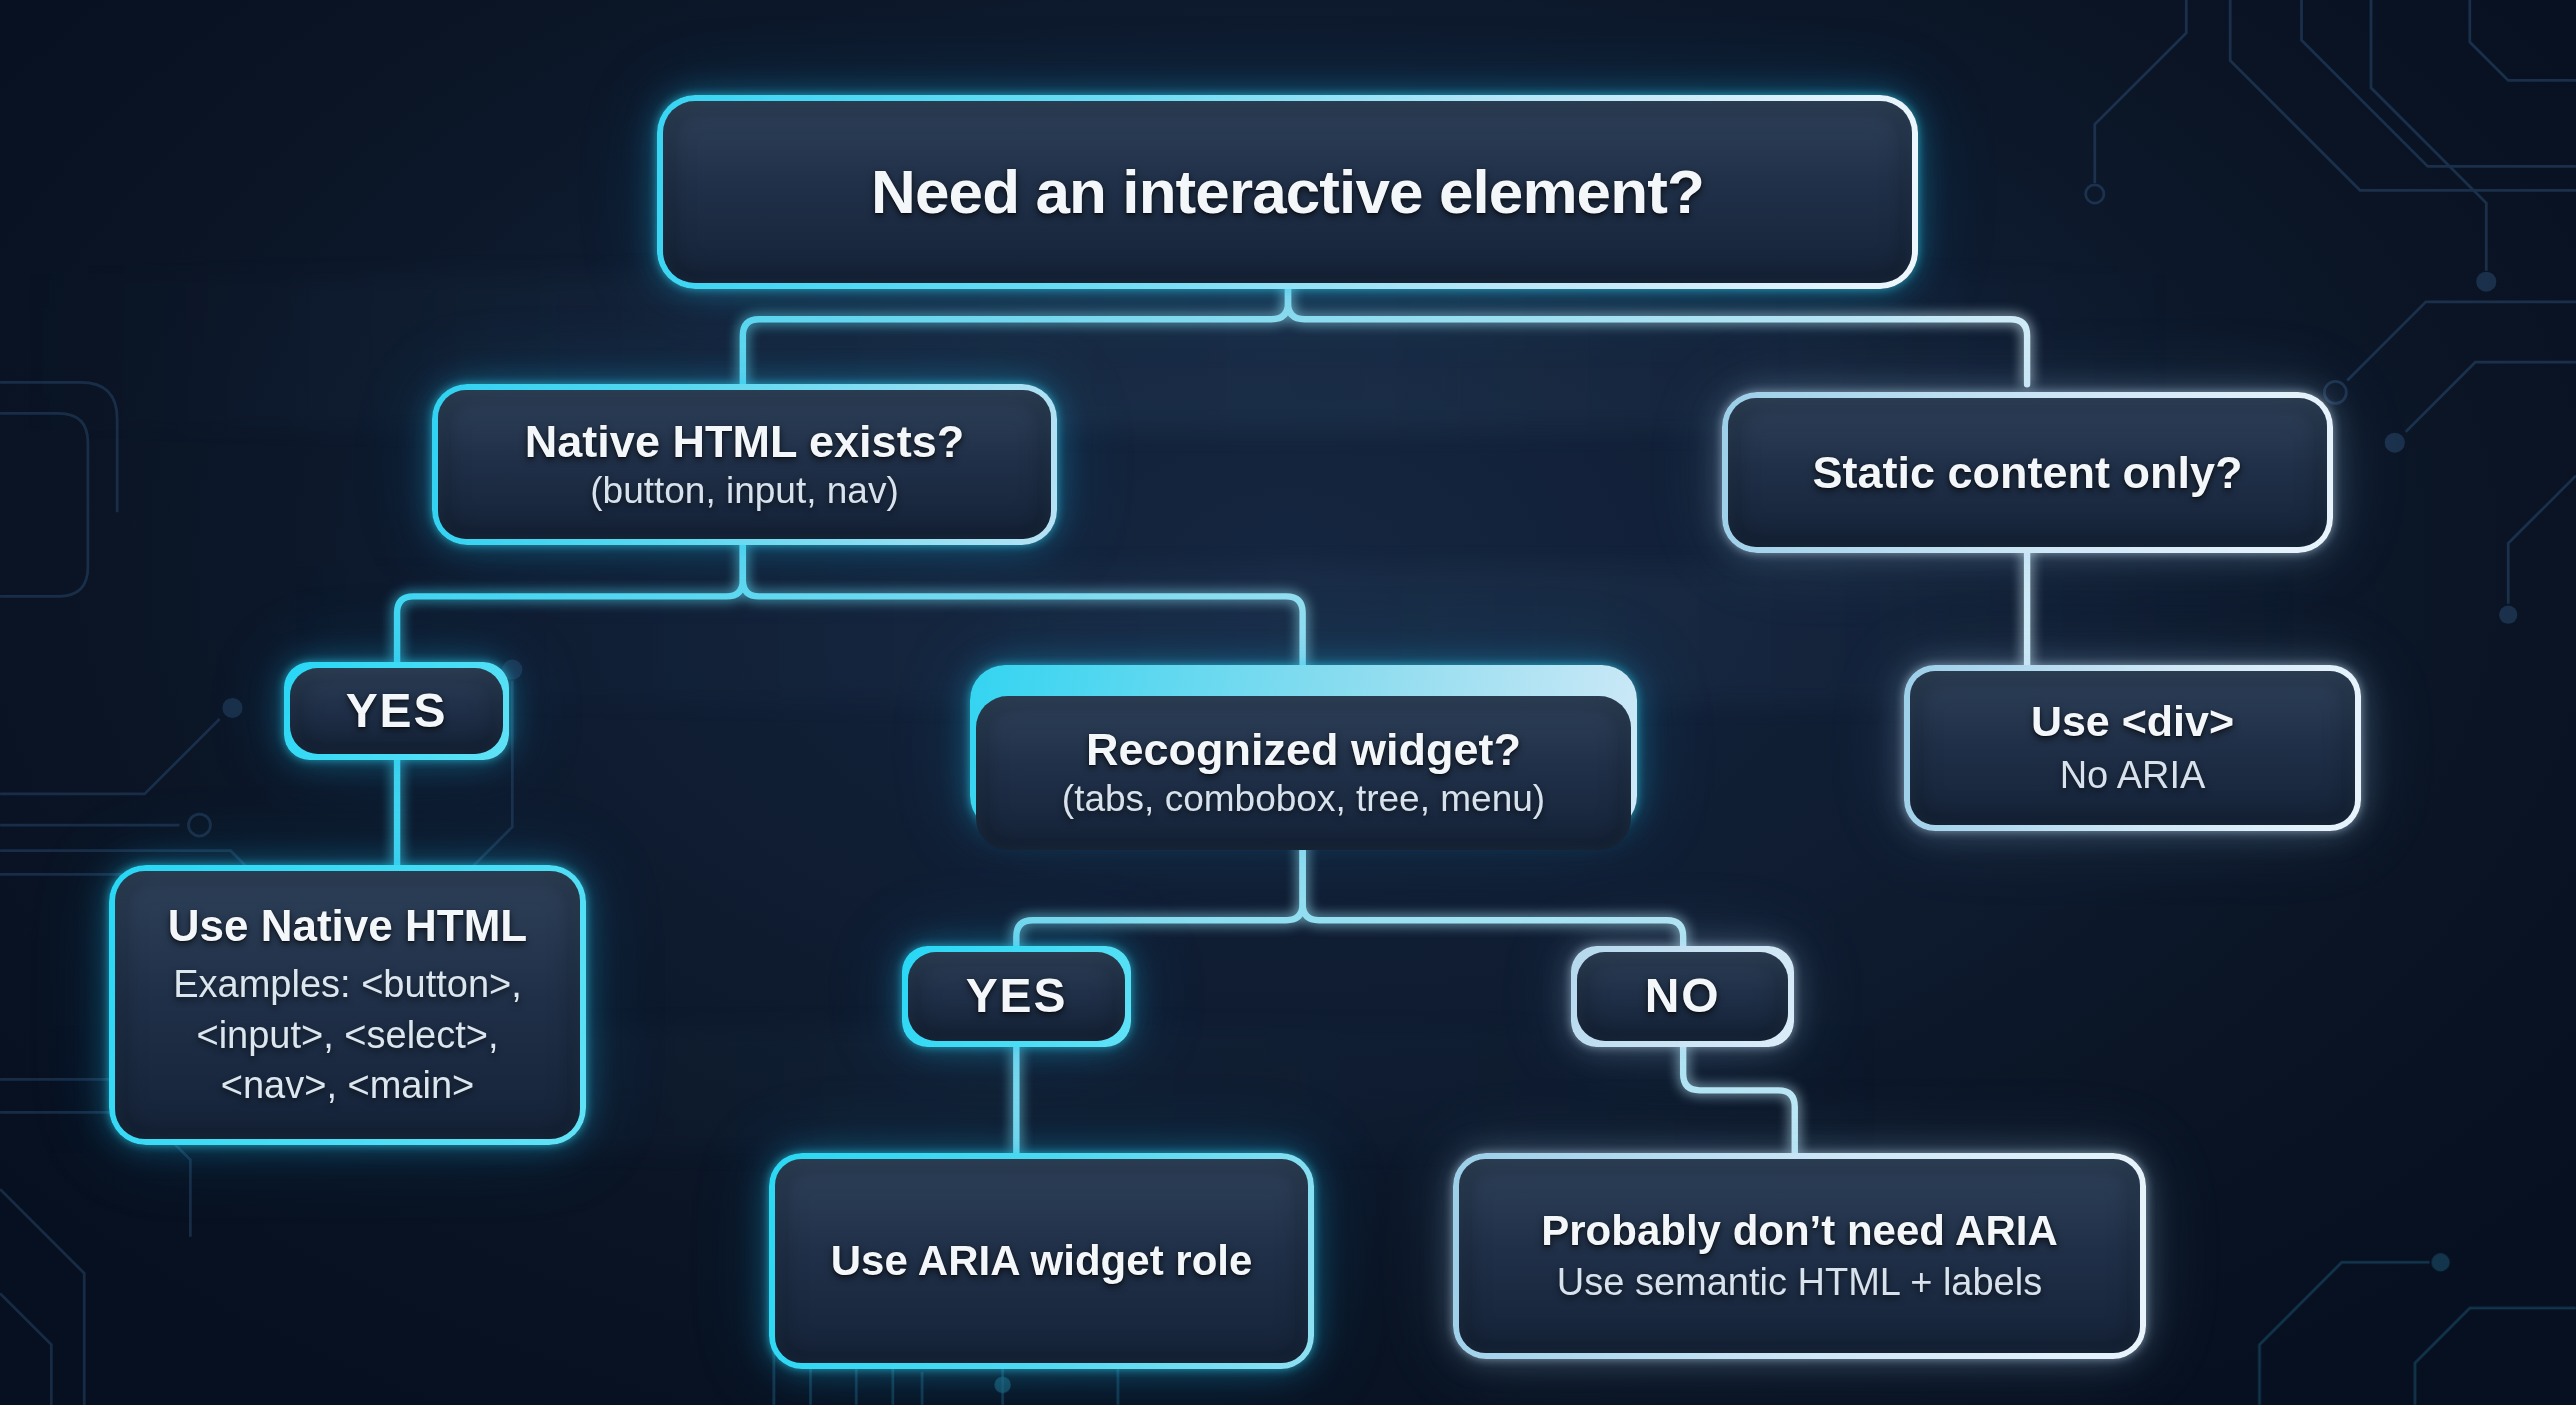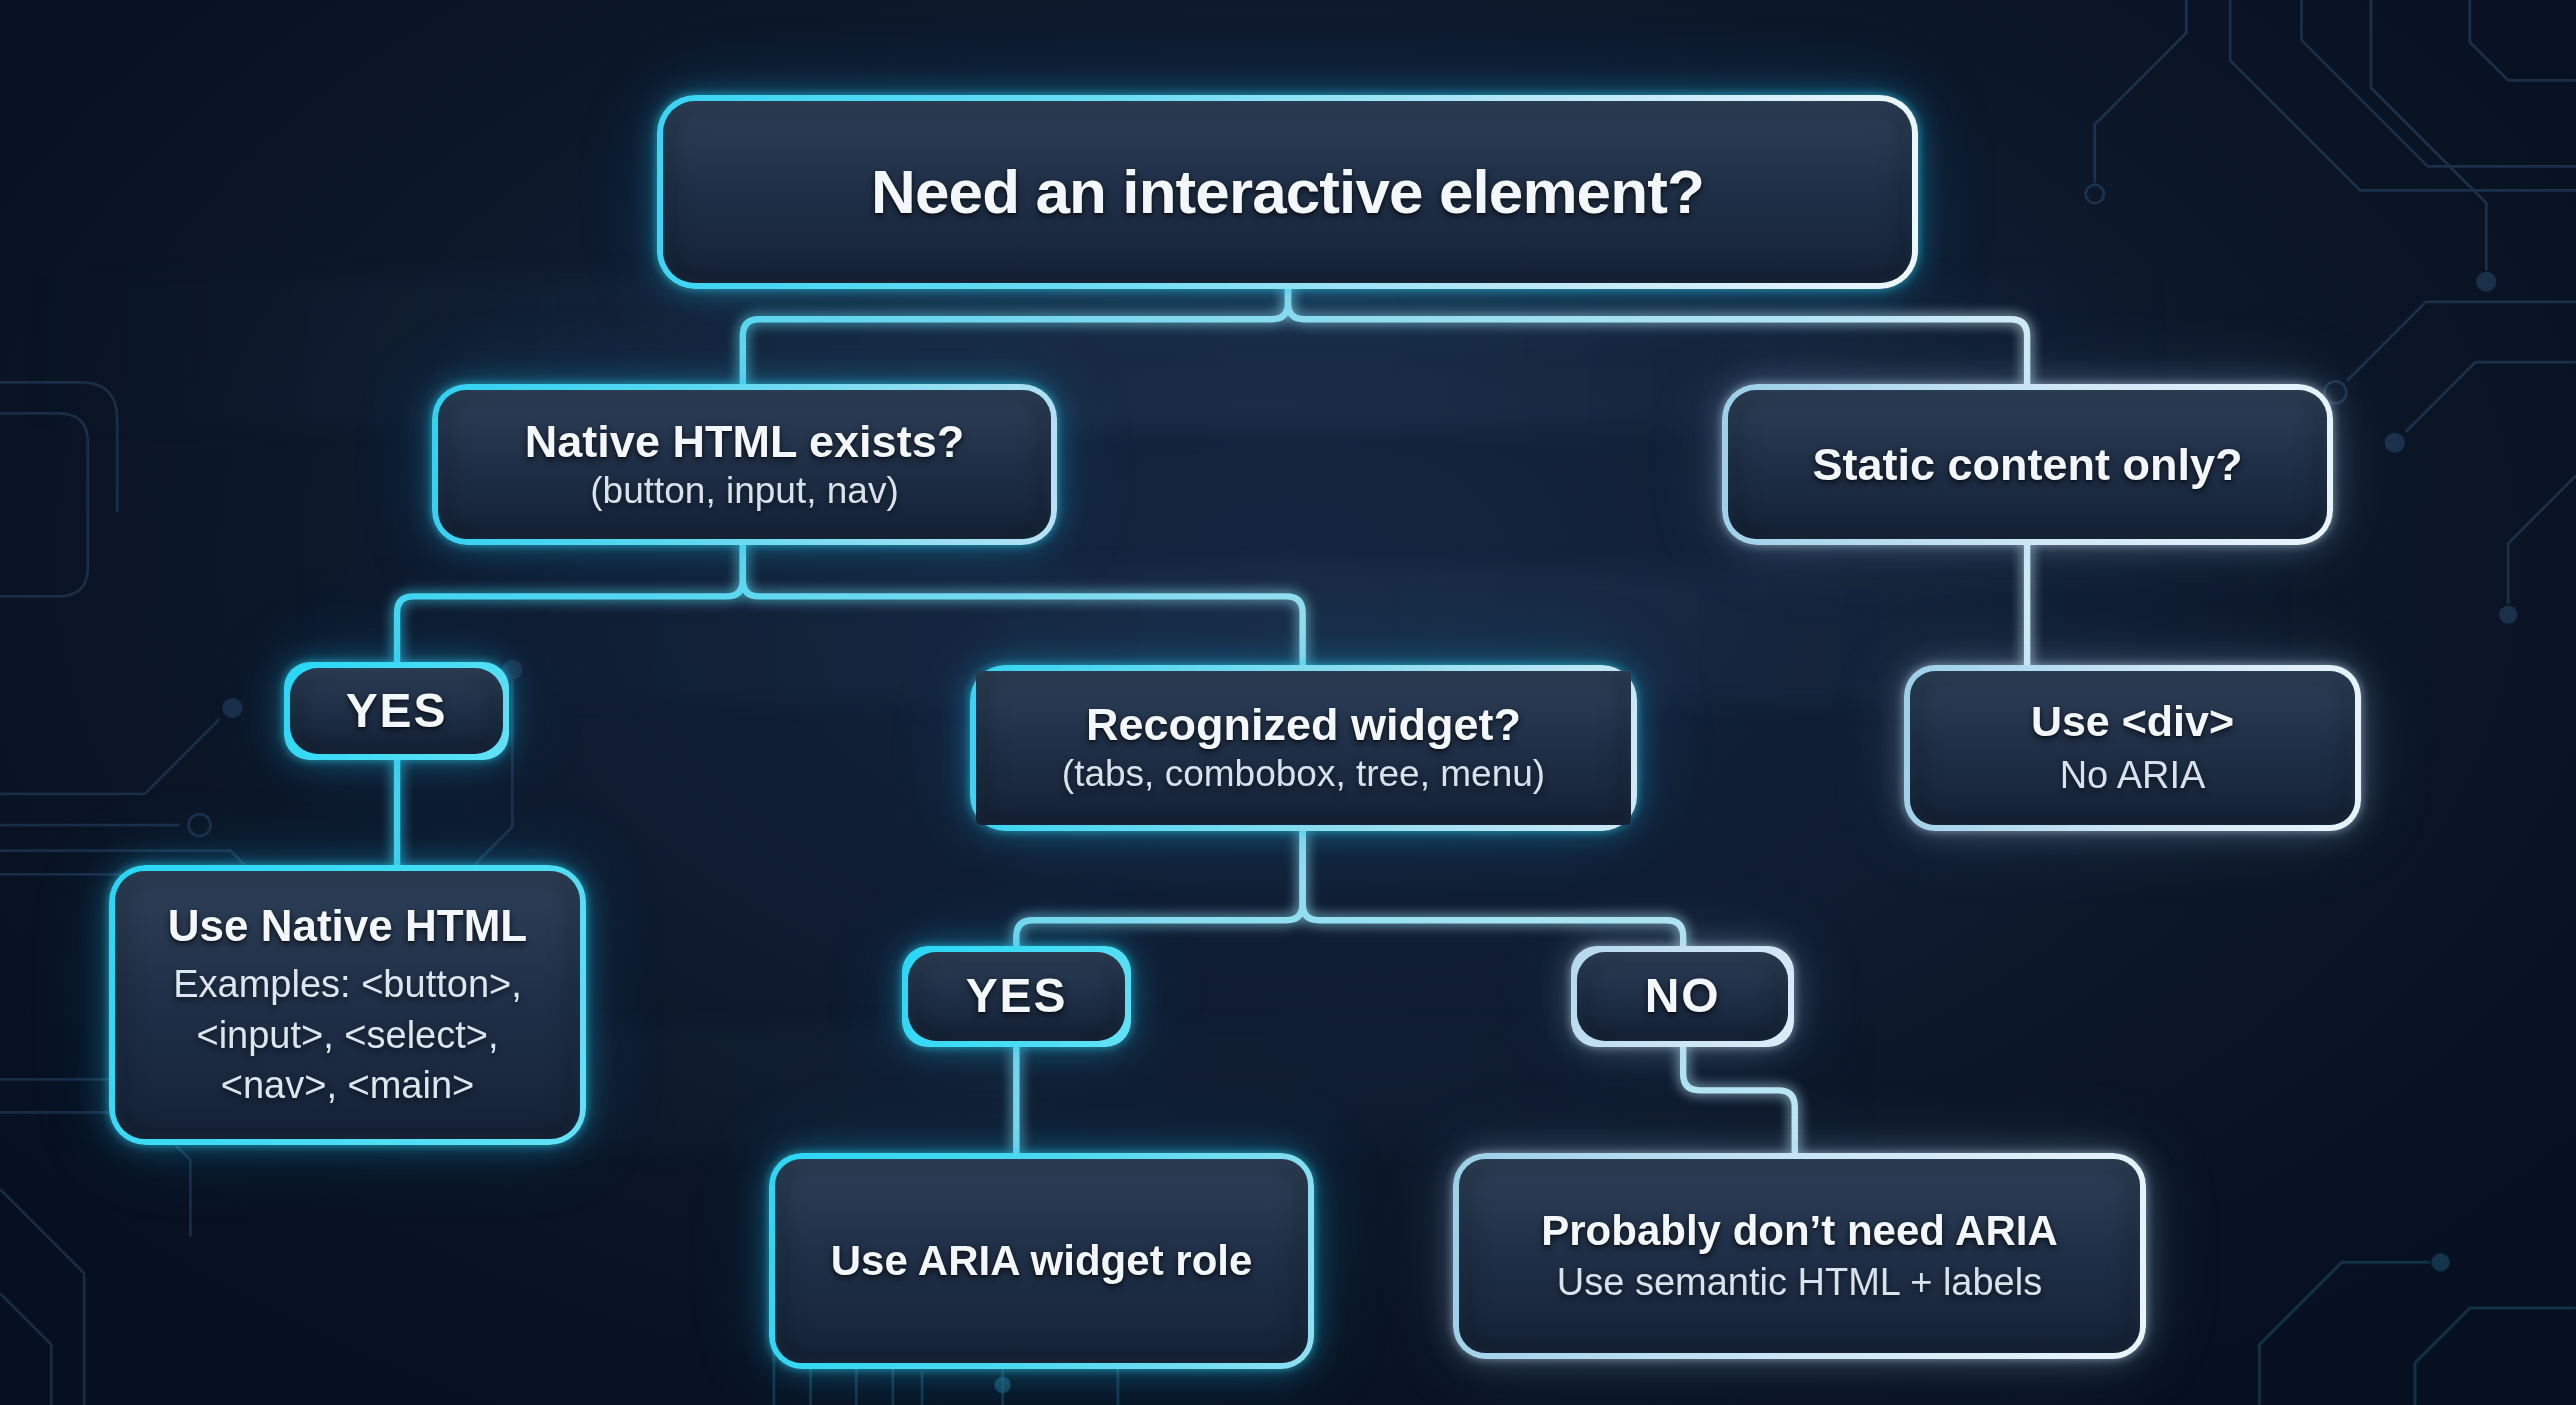--- a/index.html
+++ b/index.html
@@ -39,33 +39,33 @@
   .g-cyan{box-shadow:0 0 9.1px rgba(47,216,245,.60),0 0 33px rgba(38,190,235,.35),0 0 82px rgba(30,160,220,.18);}
   .g-pale{box-shadow:0 0 9.1px rgba(205,232,250,.50),0 0 33px rgba(170,215,245,.28),0 0 82px rgba(150,200,240,.14);}
 
   
   #n-root{left:657px;top:95px;width:1261px;height:194px;border-radius:38px;}
   #n-root .node-in{border-radius:32px;}
   #n-root .ttl{font-size:62px;letter-spacing:-0.9px;}
 
   #n-native{left:432px;top:384px;width:625px;height:161px;border-radius:35px;}
   #n-native .node-in{border-radius:28px;}
-  #n-static{left:1722px;top:384px;width:611px;height:161px;border-radius:35px;}
+  #n-static{left:1722px;top:392px;width:611px;height:161px;border-radius:35px;}
   #n-static .node-in{border-radius:28px;}
   #n-native .ttl,#n-static .ttl,#n-widget .ttl{font-size:45px;}
   #n-native .sub,#n-widget .sub{font-size:37px;}
 
   #n-yes1{left:284px;top:662px;width:225px;height:98px;border-radius:25.6px;}
   #n-yes2{left:902px;top:946px;width:229px;height:101px;border-radius:25.6px;}
   #n-no{left:1571px;top:946px;width:223px;height:101px;border-radius:25.6px;}
   #n-yes1 .node-in,#n-yes2 .node-in,#n-no .node-in{border-radius:28px;}
   #n-yes1 .ttl,#n-yes2 .ttl,#n-no .ttl{font-size:48px;letter-spacing:1.8px;}
 
   #n-widget{left:970px;top:665px;width:667px;height:166px;border-radius:35px;}
-  #n-widget .node-in{border-radius:5px;}
+  #n-widget .node-in{border-radius:32px;margin-top:25px;}
 
   #n-usediv{left:1904px;top:665px;width:457px;height:166px;border-radius:31px;}
   #n-usediv .node-in{border-radius:25px;}
   #n-usediv .ttl{font-size:43px;}
   #n-usediv .sub{font-size:38px;margin-top:5.5px;}
 
   #n-usenative{left:109px;top:865px;width:477px;height:280px;border-radius:37px;}
   #n-usenative .node-in{border-radius:30px;}
   #n-usenative .ttl{font-size:44px;margin-bottom:7.3px;}
   #n-usenative .body-line{color:#dce6ef;font-size:38px;line-height:1.32;text-shadow:0 2.7px 6.4px rgba(0,0,0,.55);}

